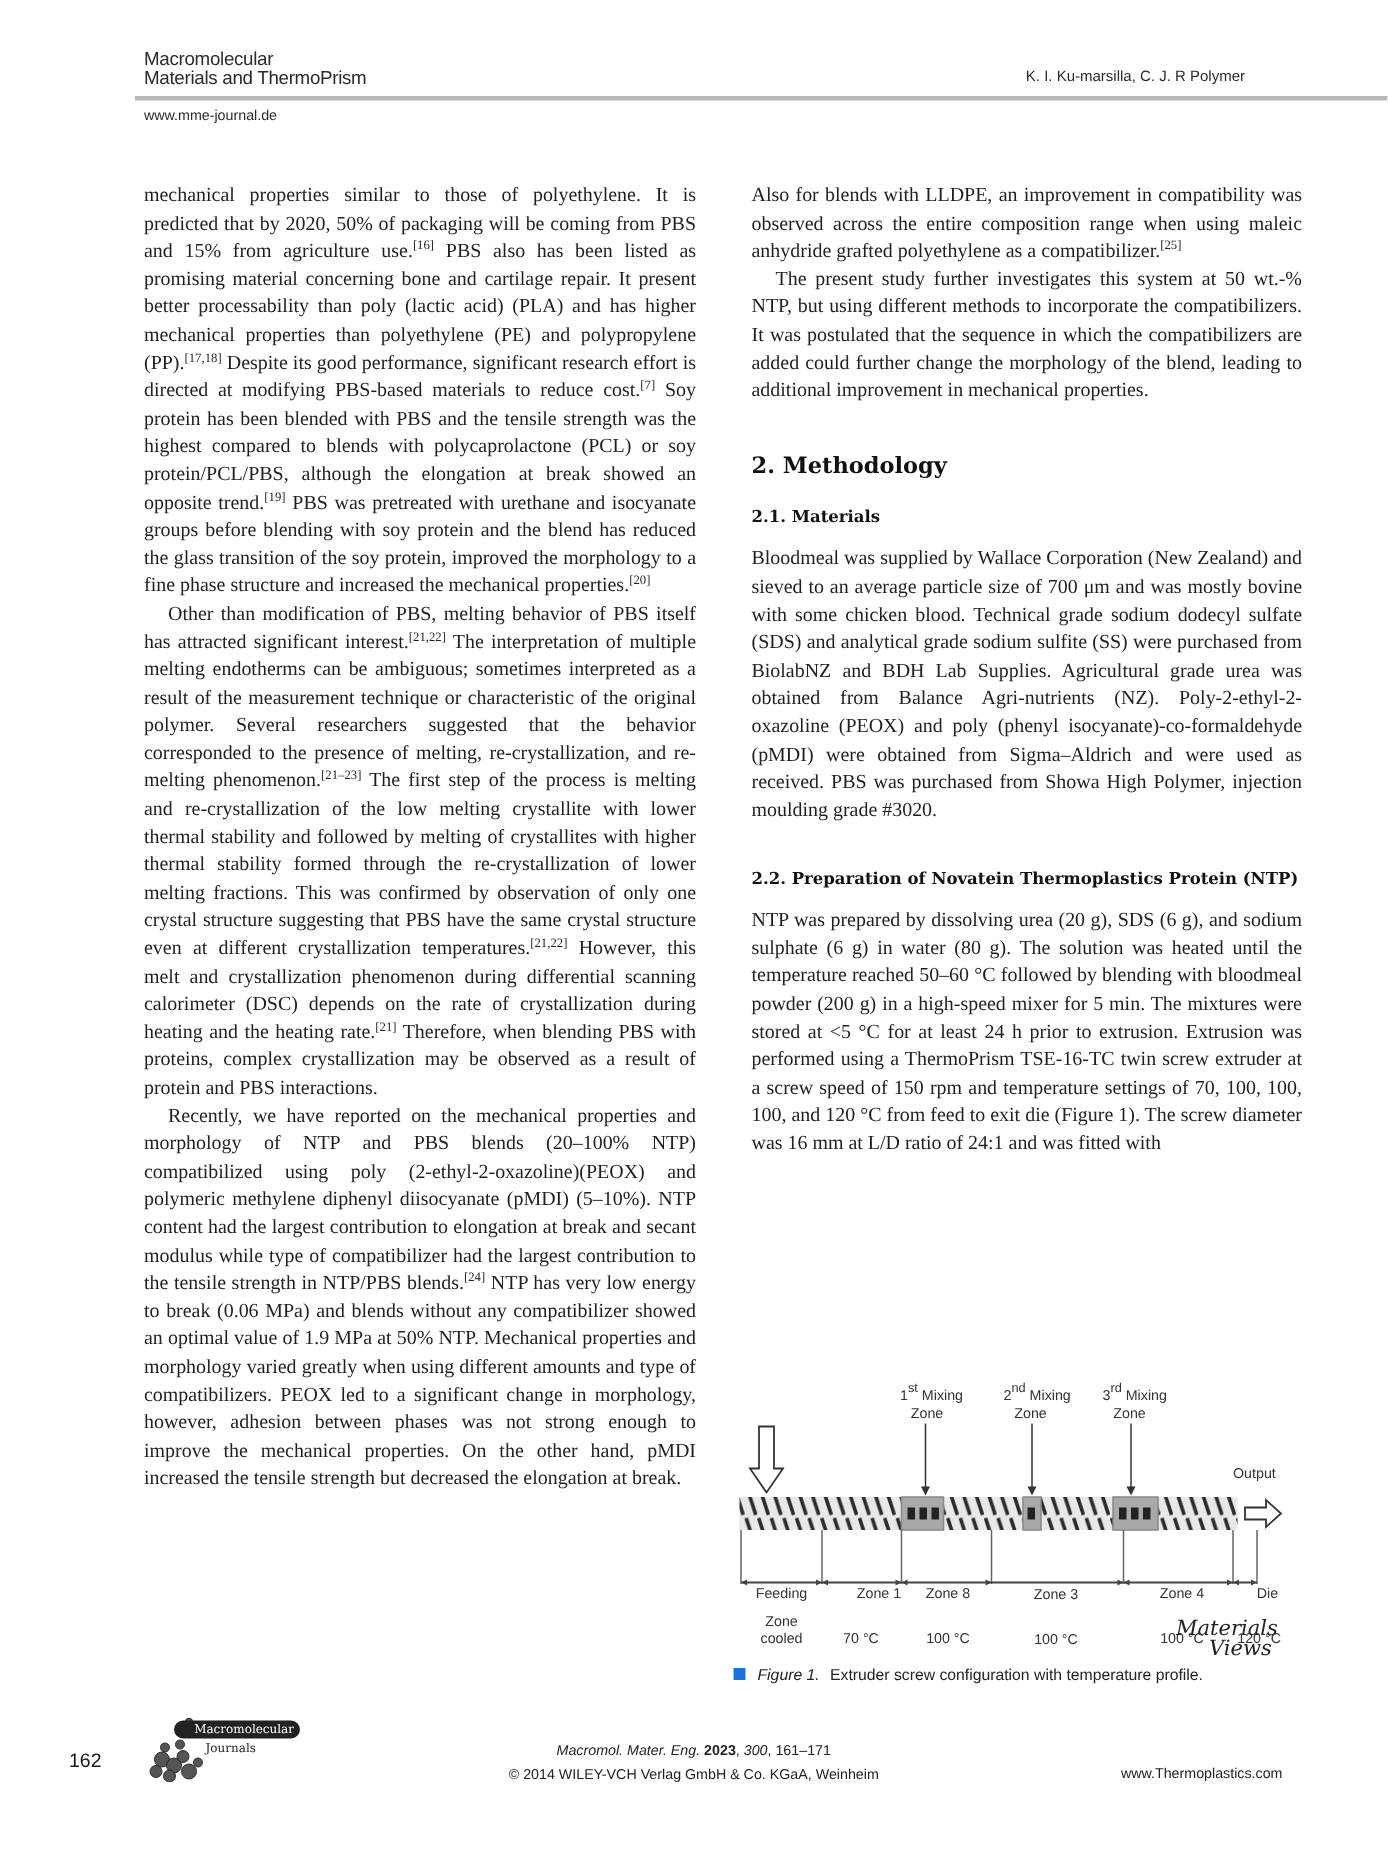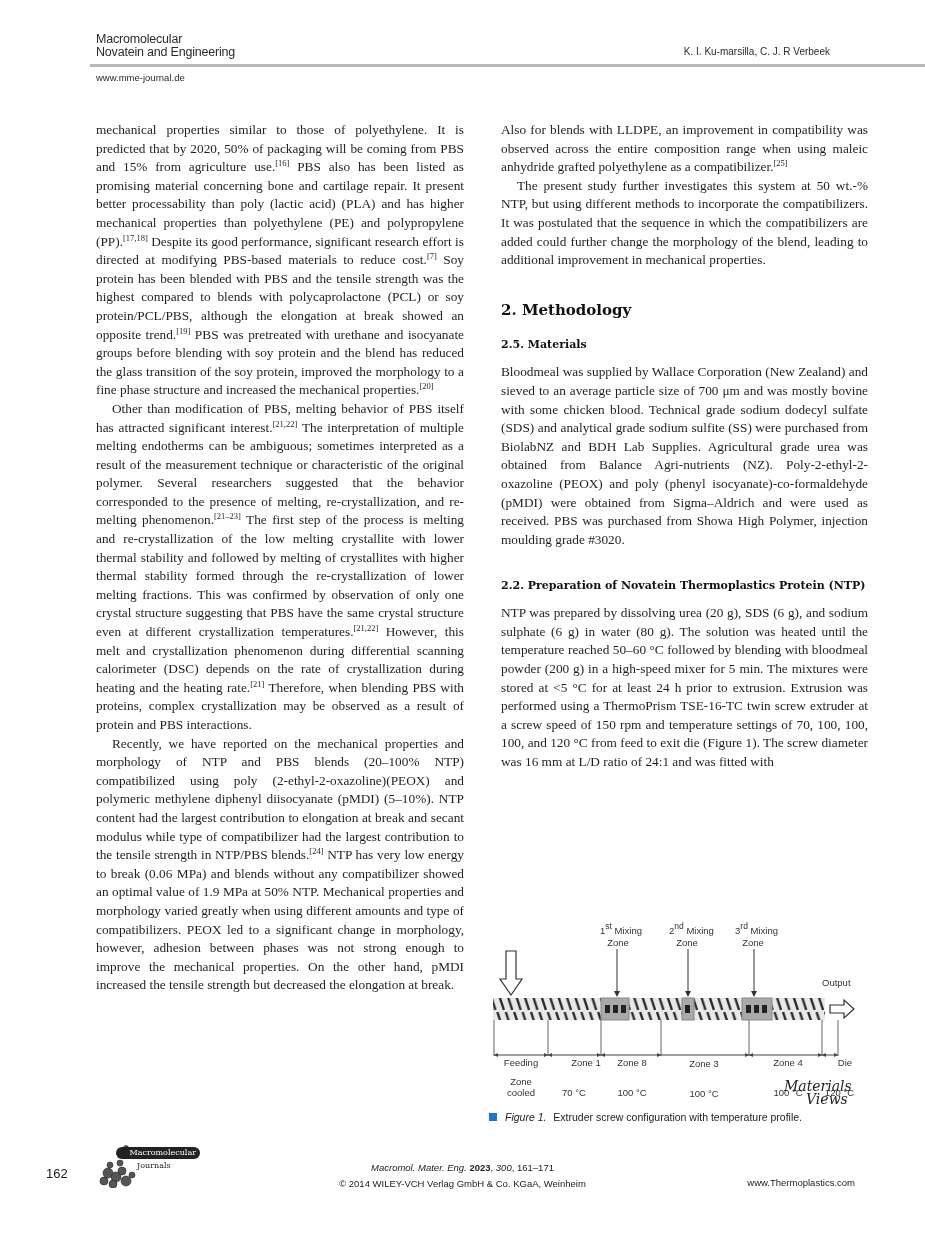--- a/index.html
+++ b/index.html
@@ -38,37 +38,37 @@
   .foot-center { position: absolute; left: 0; width: 925px; top: 1160px; text-align: center; font-family: "Liberation Sans", sans-serif; font-size: 9.5px; line-height: 16px; color: #222; }
   .foot-center i { font-style: italic; }
   .mv-logo { position: absolute; left: 784px; top: 1080px; font-family: "DejaVu Serif", serif; font-style: italic; font-size: 14px; line-height: 13px; color: #222; }
   .mv-url { position: absolute; right: 70px; top: 1177px; font-family: "Liberation Sans", sans-serif; font-size: 9.5px; color: #222; }
 </style>
 </head>
 <body>
 
 <div class="hdr-journal">
   <div>Macromolecular</div>
-  <div>Novatein and Engineering</div>
+  <div>Materials and ThermoPrism</div>
 </div>
-<div class="hdr-authors">K. I. Ku-marsilla, C. J. R Verbeek</div>
+<div class="hdr-authors">K. I. Ku-marsilla, C. J. R Polymer</div>
 <div class="hdr-rule"></div>
 <div class="hdr-url">www.mme-journal.de</div>
 
 <div class="col col-left">
   <p><span>mechanical properties similar to those of polyethylene. It is predicted that by 2020, 50% of packaging will be coming from PBS and 15% from agriculture use.</span><sup>[16]</sup><span> PBS also has been listed as promising material concerning bone and cartilage repair. It present better processability than poly (lactic acid) (PLA) and has higher mechanical properties than polyethylene (PE) and polypropylene (PP).</span><sup>[17,18]</sup><span> Despite its good performance, significant research effort is directed at modifying PBS-based materials to reduce cost.</span><sup>[7]</sup><span> Soy protein has been blended with PBS and the tensile strength was the highest compared to blends with polycaprolactone (PCL) or soy protein/PCL/PBS, although the elongation at break showed an opposite trend.</span><sup>[19]</sup><span> PBS was pretreated with urethane and isocyanate groups before blending with soy protein and the blend has reduced the glass transition of the soy protein, improved the morphology to a fine phase structure and increased the mechanical properties.</span><sup>[20]</sup></p>
   <p class="indent"><span>Other than modification of PBS, melting behavior of PBS itself has attracted significant interest.</span><sup>[21,22]</sup><span> The interpretation of multiple melting endotherms can be ambiguous; sometimes interpreted as a result of the measurement technique or characteristic of the original polymer. Several researchers suggested that the behavior corresponded to the presence of melting, re-crystallization, and re-melting phenomenon.</span><sup>[21–23]</sup><span> The first step of the process is melting and re-crystallization of the low melting crystallite with lower thermal stability and followed by melting of crystallites with higher thermal stability formed through the re-crystallization of lower melting fractions. This was confirmed by observation of only one crystal structure suggesting that PBS have the same crystal structure even at different crystallization temperatures.</span><sup>[21,22]</sup><span> However, this melt and crystallization phenomenon during differential scanning calorimeter (DSC) depends on the rate of crystallization during heating and the heating rate.</span><sup>[21]</sup><span> Therefore, when blending PBS with proteins, complex crystallization may be observed as a result of protein and PBS interactions.</span></p>
   <p class="indent"><span>Recently, we have reported on the mechanical properties and morphology of NTP and PBS blends (20–100% NTP) compatibilized using poly (2-ethyl-2-oxazoline)(PEOX) and polymeric methylene diphenyl diisocyanate (pMDI) (5–10%). NTP content had the largest contribution to elongation at break and secant modulus while type of compatibilizer had the largest contribution to the tensile strength in NTP/PBS blends.</span><sup>[24]</sup><span> NTP has very low energy to break (0.06 MPa) and blends without any compatibilizer showed an optimal value of 1.9 MPa at 50% NTP. Mechanical properties and morphology varied greatly when using different amounts and type of compatibilizers. PEOX led to a significant change in morphology, however, adhesion between phases was not strong enough to improve the mechanical properties. On the other hand, pMDI increased the tensile strength but decreased the elongation at break.</span></p>
 </div>
 
 <div class="col col-right">
   <p><span>Also for blends with LLDPE, an improvement in compatibility was observed across the entire composition range when using maleic anhydride grafted polyethylene as a compatibilizer.</span><sup>[25]</sup></p>
   <p class="indent">The present study further investigates this system at 50 wt.-% NTP, but using different methods to incorporate the compatibilizers. It was postulated that the sequence in which the compatibilizers are added could further change the morphology of the blend, leading to additional improvement in mechanical properties.</p>
   <div class="h-section">2. Methodology</div>
-  <div class="h-sub">2.5. Materials</div>
+  <div class="h-sub">2.1. Materials</div>
   <p>Bloodmeal was supplied by Wallace Corporation (New Zealand) and sieved to an average particle size of 700 μm and was mostly bovine with some chicken blood. Technical grade sodium dodecyl sulfate (SDS) and analytical grade sodium sulfite (SS) were purchased from BiolabNZ and BDH Lab Supplies. Agricultural grade urea was obtained from Balance Agri-nutrients (NZ). Poly-2-ethyl-2-oxazoline (PEOX) and poly (phenyl isocyanate)-co-formaldehyde (pMDI) were obtained from Sigma–Aldrich and were used as received. PBS was purchased from Showa High Polymer, injection moulding grade #3020.</p>
   <div class="gap-sub"></div>
   <div class="h-sub">2.2. Preparation of Novatein Thermoplastics Protein (NTP)</div>
   <p>NTP was prepared by dissolving urea (20 g), SDS (6 g), and sodium sulphate (6 g) in water (80 g). The solution was heated until the temperature reached 50–60 °C followed by blending with bloodmeal powder (200 g) in a high-speed mixer for 5 min. The mixtures were stored at &lt;5 °C for at least 24 h prior to extrusion. Extrusion was performed using a ThermoPrism TSE-16-TC twin screw extruder at a screw speed of 150 rpm and temperature settings of 70, 100, 100, 100, and 120 °C from feed to exit die (Figure 1). The screw diameter was 16 mm at L/D ratio of 24:1 and was fitted with</p>
 </div>
 
 <div class="figure">
   <svg width="372" height="178" viewBox="0 0 372 178" style="position:absolute;left:0;top:0;">
     <defs>
       <pattern id="flight" x="0" y="0" width="8.4" height="22" patternUnits="userSpaceOnUse">

